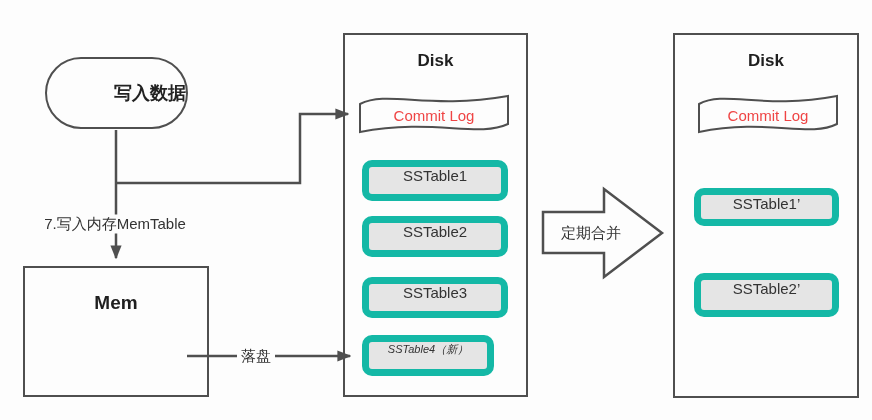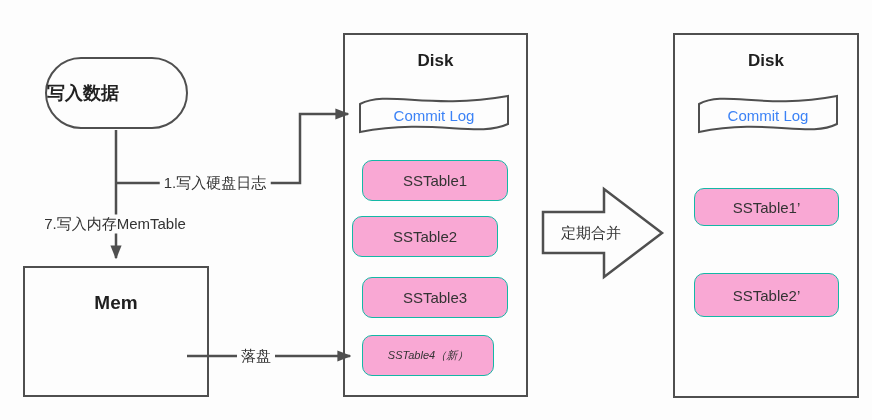--- a/index.html
+++ b/index.html
@@ -5,38 +5,38 @@
   html,body{margin:0;padding:0;}
   .canvas{
     position:relative;width:872px;height:420px;overflow:hidden;
     background:#fdfdfd;color:#333;
     font-family:"Liberation Sans",sans-serif;
   }
   .wires{position:absolute;left:0;top:0;width:872px;height:420px;}
   .frame{position:absolute;border:2px solid #4f4f4f;box-sizing:border-box;background:transparent;}
   .frame-title{display:block;text-align:center;font-weight:bold;color:#1f1f1f;font-size:17px;}
   .node{
-    position:absolute;border:1px solid #14b8a6;border-radius:10px;box-sizing:border-box;
-    background:#f9a8d4;display:flex;align-items:center;justify-content:center;
+    position:absolute;border:7px solid #14b8a6;border-radius:10px;box-sizing:border-box;
+    background:#e5e5e5;display:flex;justify-content:center;
     font-size:15px;color:#333;white-space:nowrap;
   }
   .stadium{
     position:absolute;left:45px;top:57px;width:143px;height:72px;box-sizing:border-box;
     border:2.5px solid #4f4f4f;border-radius:36px;background:#fdfdfd;
-    display:flex;align-items:center;justify-content:flex-start;
+    display:flex;align-items:center;justify-content:flex-end;
     font-weight:bold;font-size:18px;color:#222;
   }
   .edge-label{
     position:absolute;transform:translate(-50%,-50%);
     background:#fdfdfd;padding:0 4px;font-size:15px;color:#333;white-space:nowrap;
   }
   .edge-label.no-bg{background:transparent;padding:0;}
   .shape-label{
     position:absolute;display:flex;align-items:center;justify-content:center;
-    font-size:15px;color:#3b82f6;white-space:nowrap;
+    font-size:15px;color:#ef4444;white-space:nowrap;
   }
 </style>
 </head>
 <body>
 
 <div class="canvas">
 
   <svg class="wires">
     <defs>
       <marker id="arrow" viewBox="0 0 10 8" refX="9" refY="4" markerUnits="userSpaceOnUse" markerWidth="14" markerHeight="12" orient="auto">
@@ -65,39 +65,38 @@
     <span class="frame-title" style="margin-top:24px;font-size:19px;">Mem</span>
   </div>
 
   <div class="frame" style="left:343px;top:33px;width:185px;height:364px;">
     <span class="frame-title" style="margin-top:16px;">Disk</span>
   </div>
   <div class="shape-label" style="left:358px;top:97px;width:152px;height:36px;">Commit Log</div>
   <div class="node" style="left:362px;top:160px;width:146px;height:41px;">
     <span>SSTable1</span>
   </div>
-  <div class="node" style="left:352px;top:216px;width:146px;height:41px;">
+  <div class="node" style="left:362px;top:216px;width:146px;height:41px;">
     <span>SSTable2</span>
   </div>
   <div class="node" style="left:362px;top:277px;width:146px;height:41px;">
     <span>SSTable3</span>
   </div>
   <div class="node" style="left:362px;top:335px;width:132px;height:41px;font-size:11px;font-style:italic;">
     <span>SSTable4（新）</span>
   </div>
 
   <div class="frame" style="left:673px;top:33px;width:186px;height:365px;">
     <span class="frame-title" style="margin-top:16px;">Disk</span>
   </div>
   <div class="shape-label" style="left:697px;top:97px;width:142px;height:36px;">Commit Log</div>
   <div class="node" style="left:694px;top:188px;width:145px;height:38px;">
     <span>SSTable1’</span>
   </div>
   <div class="node" style="left:694px;top:273px;width:145px;height:44px;">
     <span>SSTable2’</span>
   </div>
 
-  <div class="edge-label" style="left:215px;top:183px;">1.写入硬盘日志</div>
   <div class="edge-label" style="left:115px;top:224px;">7.写入内存MemTable</div>
   <div class="edge-label" style="left:256px;top:356px;">落盘</div>
   <div class="edge-label no-bg" style="left:591px;top:233px;">定期合并</div>
 
 </div>
 
 </body></html>

